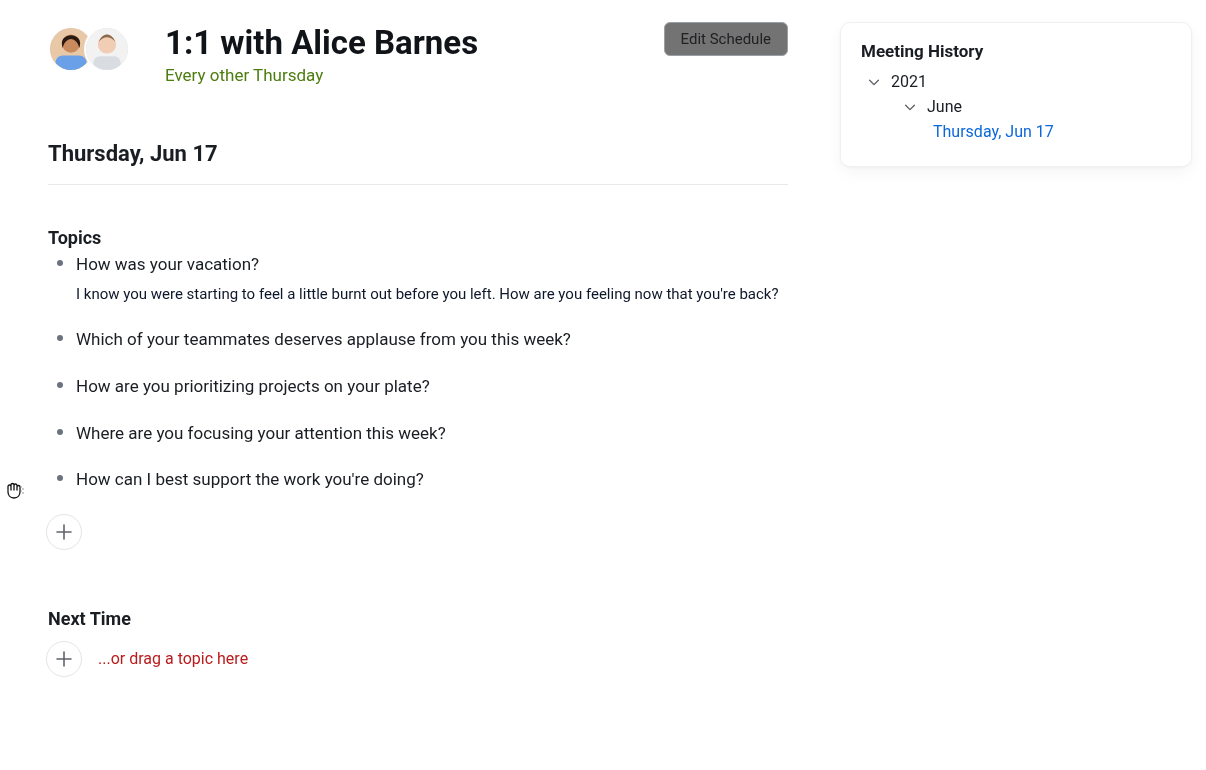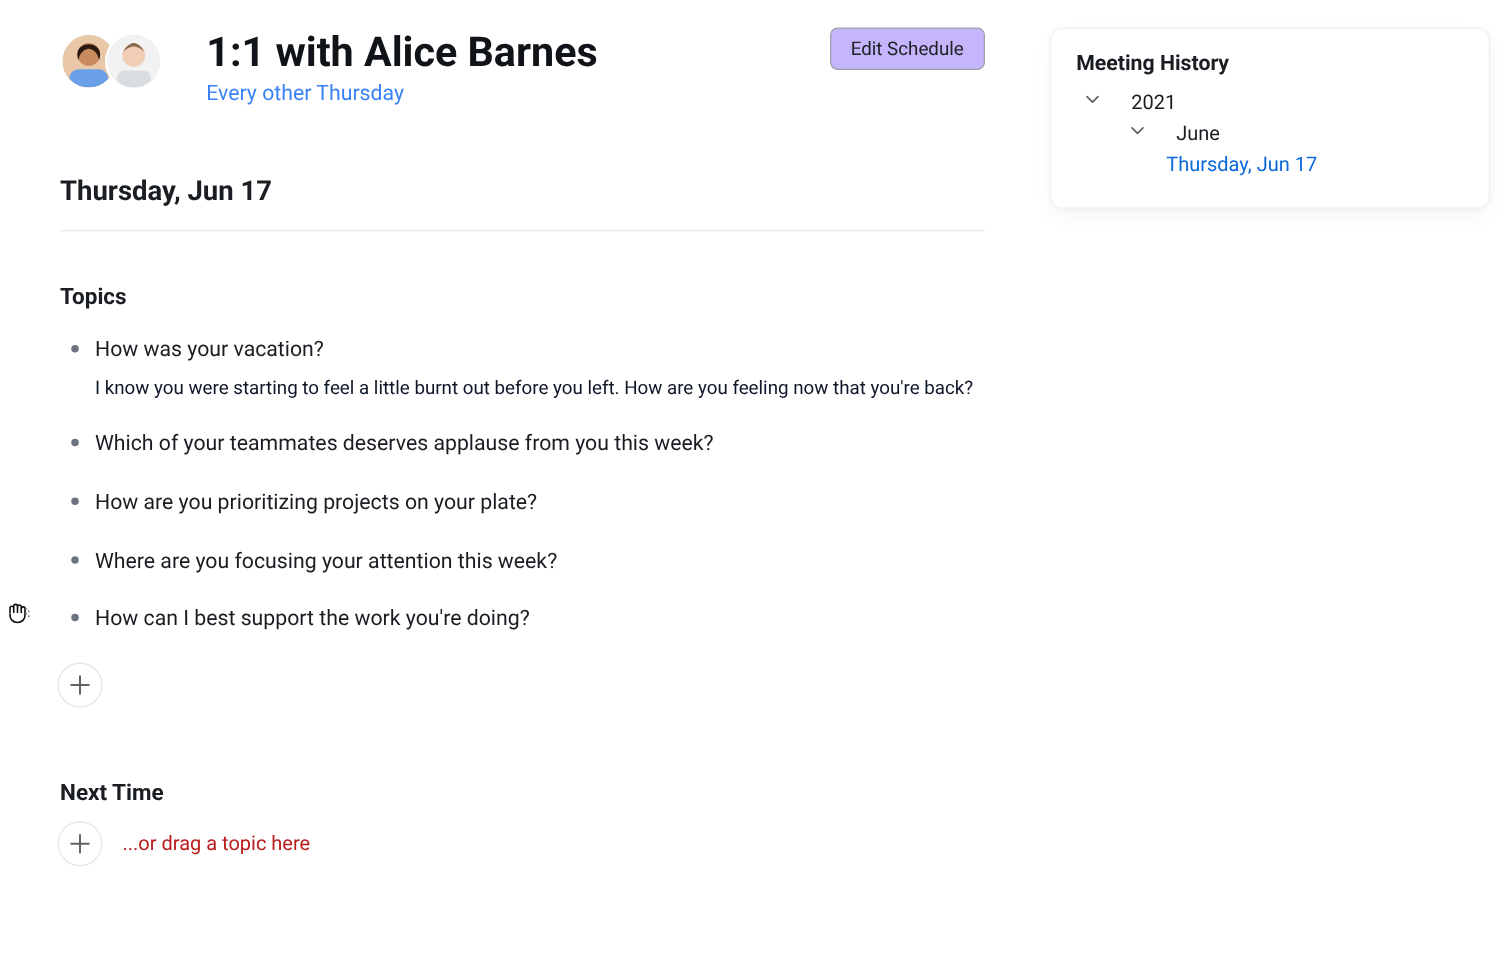--- a/index.html
+++ b/index.html
@@ -54,26 +54,26 @@
       flex: 1;
     }
     .page-title {
       font-size: 33px;
       font-weight: 700;
       line-height: 1.25;
       color: #101418;
     }
     .subtitle {
       font-size: 17px;
-      color: #3b82f6;
+      color: #4d7c0f;
       margin-top: 2px;
     }
     .edit-btn {
       border: 1px solid #9aa0a6;
-      background: #c4b5fd;
+      background: #737373;
       border-radius: 6px;
       padding: 7px 16px;
       font-size: 15px;
       color: #202124;
       cursor: pointer;
       font-family: inherit;
     }
     .date-heading {
       font-size: 22px;
       font-weight: 700;
@@ -86,21 +86,21 @@
       font-size: 18px;
       font-weight: 700;
       color: #1a1e23;
       margin-top: 42px;
     }
     .section-heading.next {
       margin-top: 58px;
     }
     .topic-list {
       list-style: none;
-      margin-top: 20px;
+      margin-top: 4px;
     }
     .topic-item {
       position: relative;
       padding: 0 0 0 28px;
       margin-bottom: 22px;
     }
     .topic-item::before {
       content: "";
       position: absolute;
       left: 9px;
@@ -163,21 +163,22 @@
       font-weight: 700;
       color: #1a1e23;
     }
     .tree {
       margin-top: 8px;
       font-size: 16px;
       color: #1a1e23;
     }
     .tree-row {
       display: flex;
-      gap: 24px;
+      align-items: center;
+      gap: 10px;
       padding: 3px 0;
       cursor: pointer;
     }
     .tree-row .chev {
       width: 14px;
       height: 14px;
       flex-shrink: 0;
       color: #5f6368;
     }
     .tree-level-1 { padding-left: 6px; }

